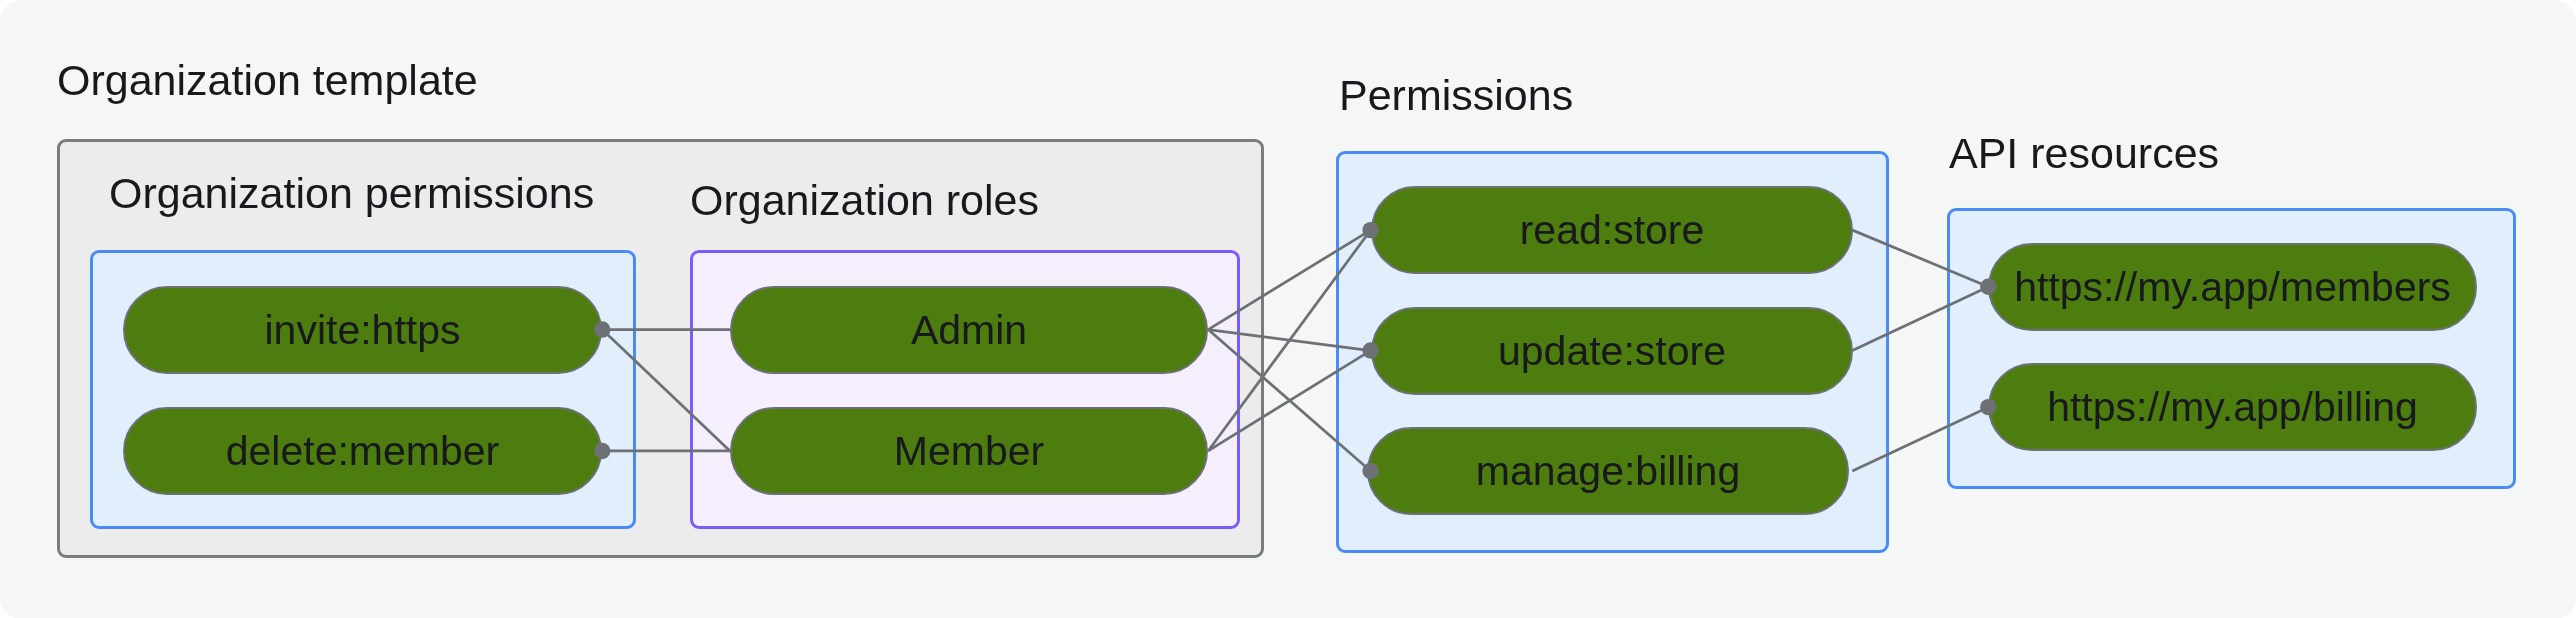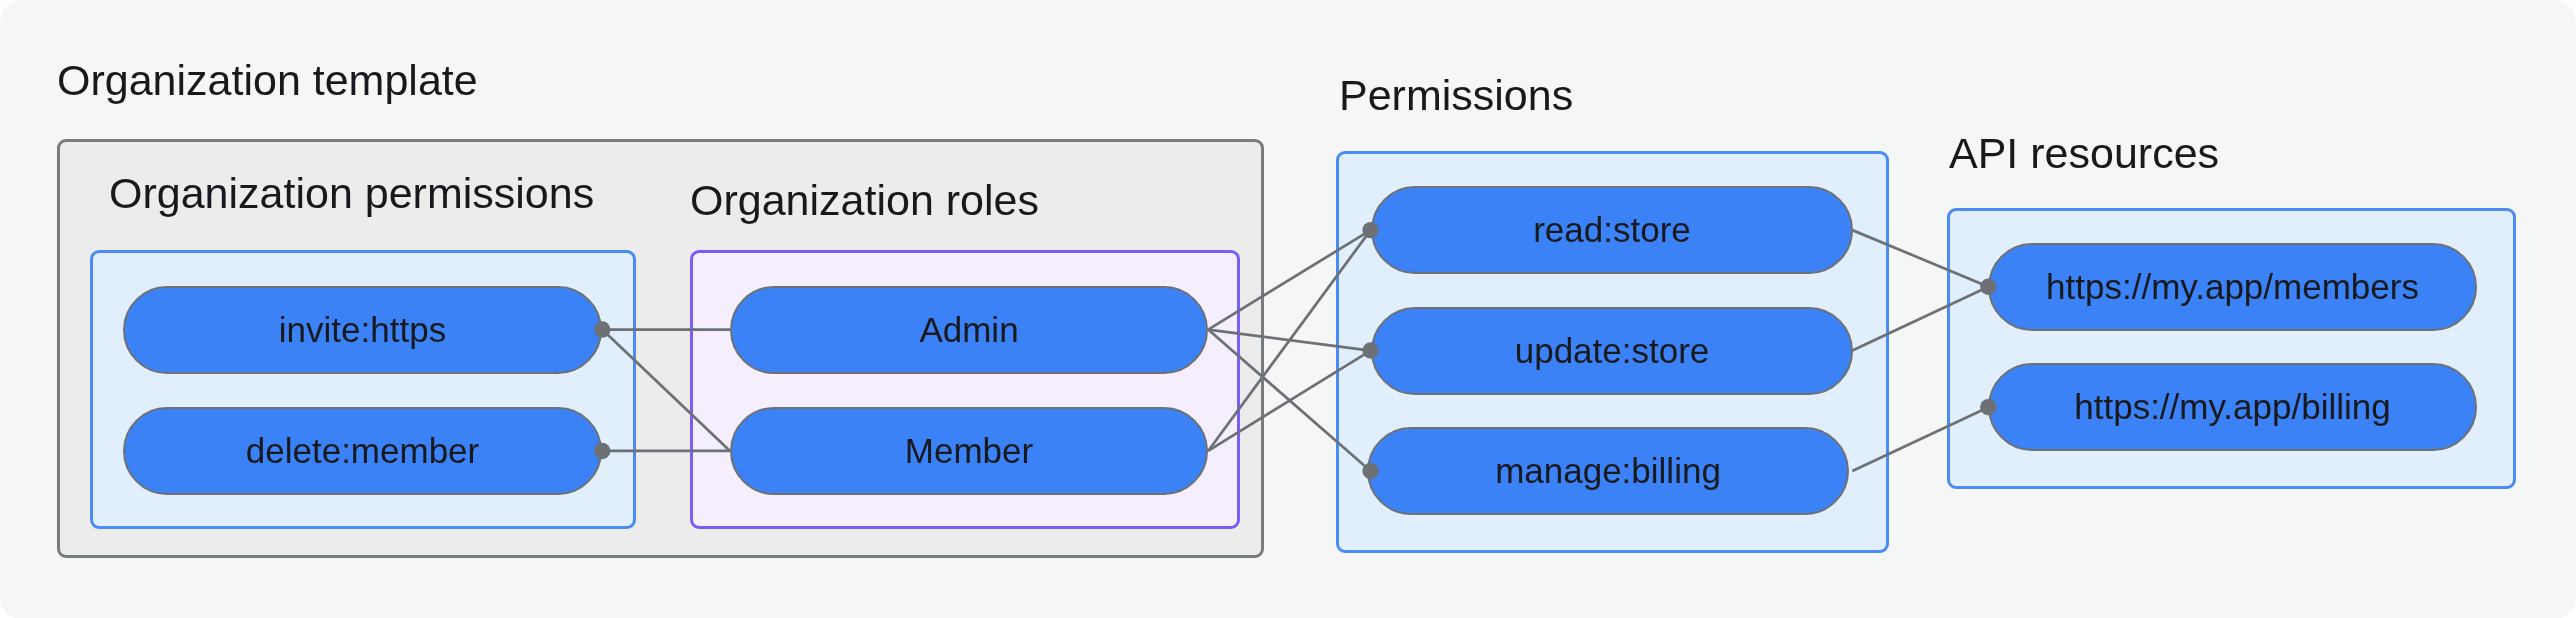--- a/index.html
+++ b/index.html
@@ -31,25 +31,25 @@
     background:#e1eefc;
     border:3.7px solid #4a8bf5;
   }
   .purple-box{
     background:#f4eefd;
     border:3.7px solid #7c5cf6;
   }
   .pill{
     position:absolute;
     box-sizing:border-box;
-    background:#3b82f6;
+    background:#4d7c0f;
     border:2.7px solid #6d7175;
     border-radius:44px;
     display:flex;align-items:center;justify-content:center;
-    font-size:35px;font-weight:400;
+    font-size:41px;font-weight:400;
     white-space:nowrap;
     z-index:2;
   }
   #edge-layer{
     position:absolute;left:0;top:0;width:2576px;height:619px;
     z-index:5;
     pointer-events:none;
   }
 </style>
 </head>

